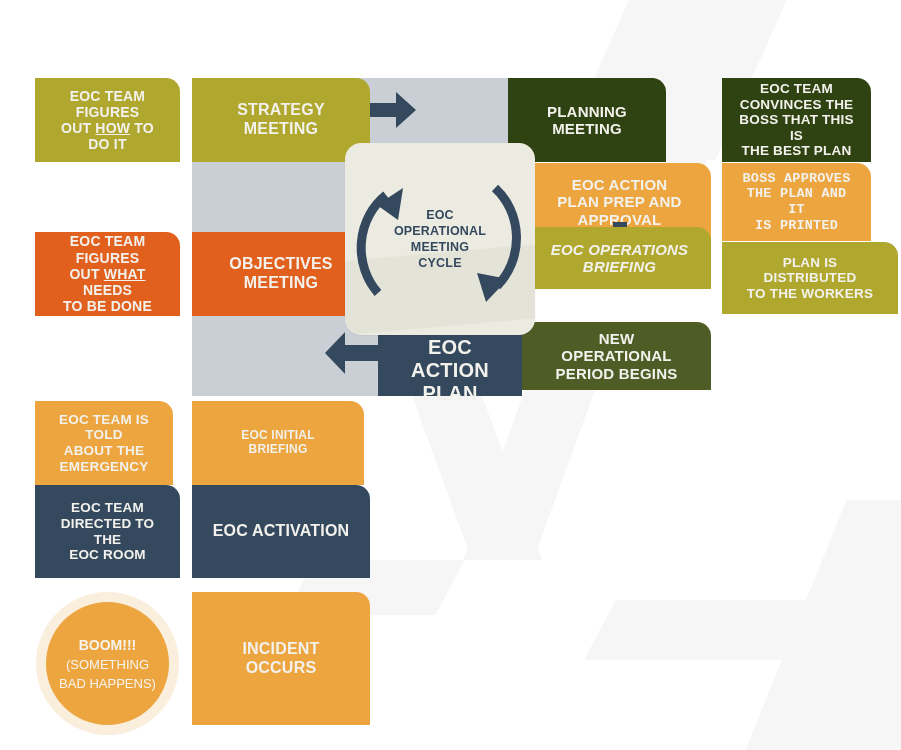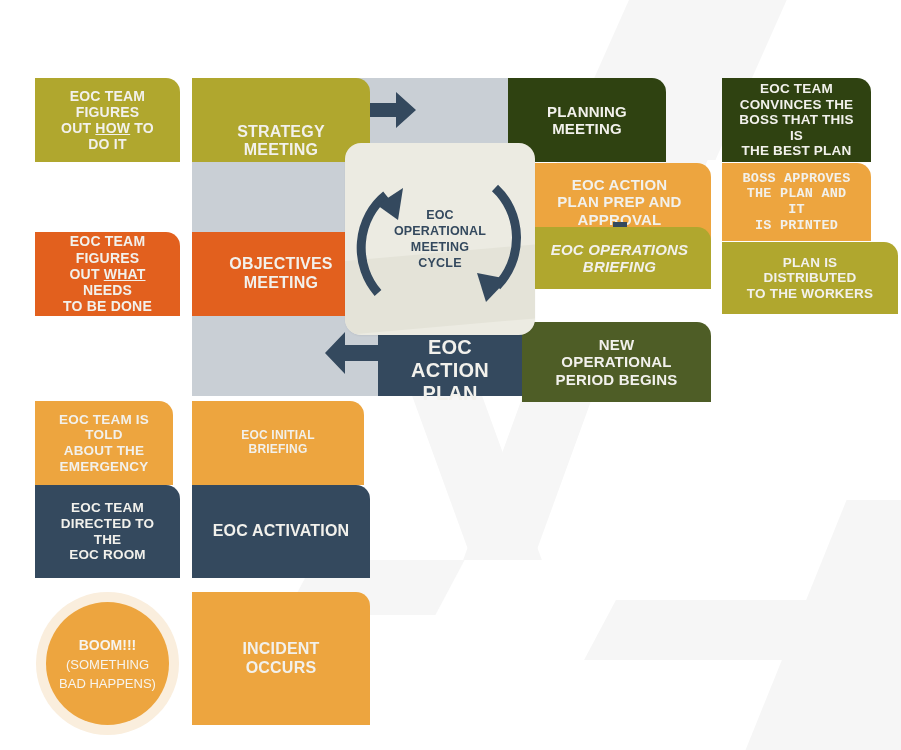--- a/index.html
+++ b/index.html
@@ -175,21 +175,21 @@
 
   <div class="box c-olive" style="left:35px; top:78px; width:145px; height:84px; font-size:14px;">
     <span class="txt">
       <span>EOC TEAM</span><br>
       <span>FIGURES</span><br>
       <span>OUT </span><u>HOW</u><span> TO</span><br>
       <span>DO IT</span>
     </span>
   </div>
 
-  <div class="box c-olive" style="left:192px; top:78px; width:178px; height:84px; font-size:16px;align-items:flex-end;">
+  <div class="box c-olive" style="left:192px; top:78px; width:178px; height:84px; font-size:16px;">
     <span class="txt">
       <span>STRATEGY</span><br>
       <span>MEETING</span>
     </span>
   </div>
 
   <svg class="arrow" style="left:370px; top:92px;" width="46" height="36" viewBox="0 0 46 36">
     <path d="M0 11 H26 V0 L46 18 L26 36 V25 H0 Z" fill="#34495e"></path>
   </svg>
 
@@ -265,21 +265,21 @@
   </svg>
 
   <div class="box c-navy" style="left:378px; top:322px; width:144px; height:74px; font-size:20px; border-radius:0;">
     <span class="txt">
       <span>EXECUTE</span><br>
       <span>EOC</span><br>
       <span>ACTION PLAN</span>
     </span>
   </div>
 
-  <div class="box c-green2" style="left:522px; top:322px; width:189px; height:80px; font-size:15px;">
+  <div class="box c-green2" style="left:522px; top:322px; width:189px; height:68px; font-size:15px;">
     <span class="txt">
       <span>NEW</span><br>
       <span>OPERATIONAL</span><br>
       <span>PERIOD BEGINS</span>
     </span>
   </div>
 
   <div class="cycle-card">
     <div class="shade"></div>
     <svg class="cycle-svg" viewBox="0 0 190 192">

